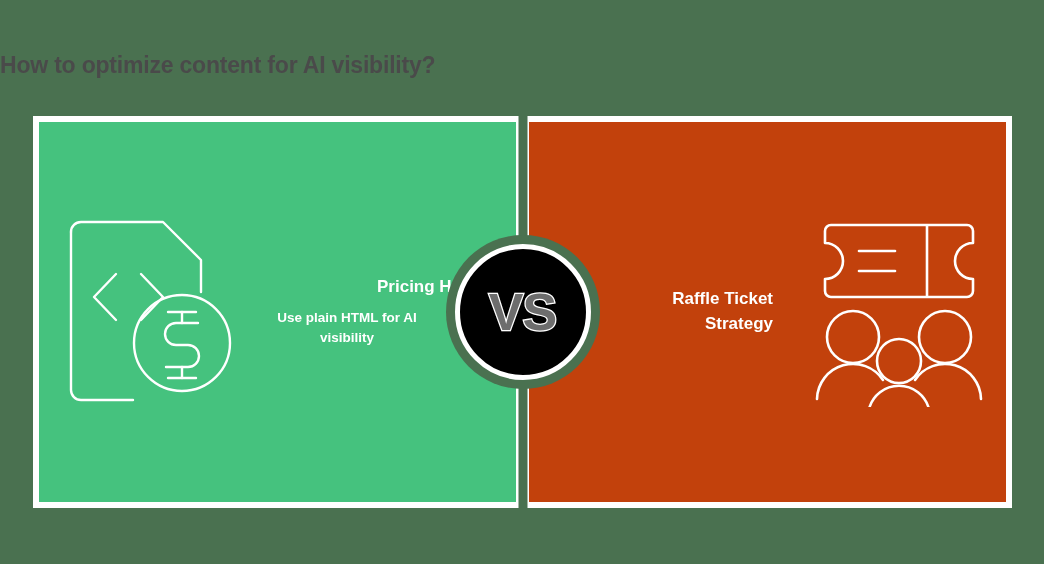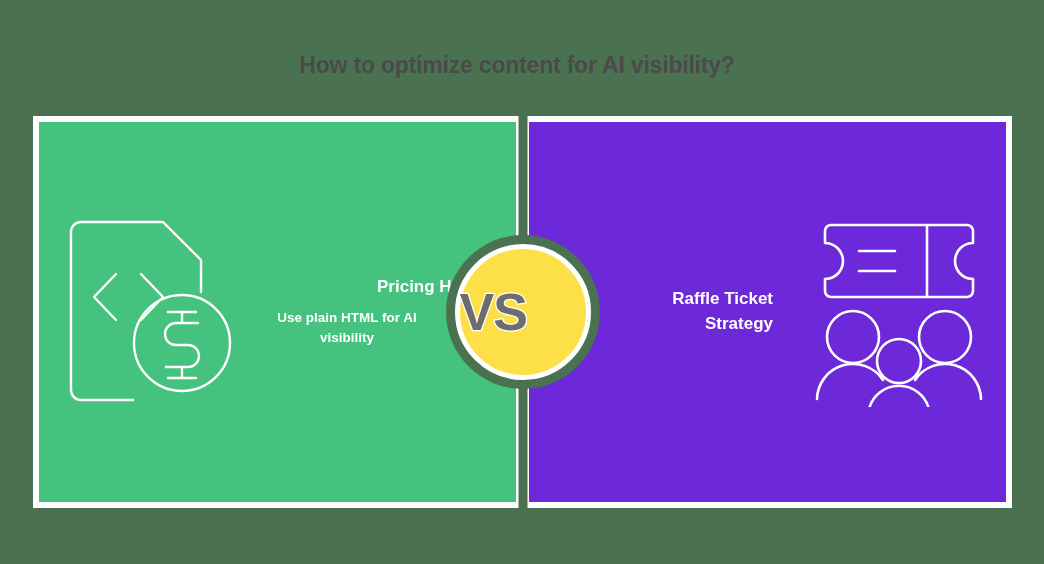--- a/index.html
+++ b/index.html
@@ -14,21 +14,21 @@
     overflow: hidden;
     position: relative;
   }
 
   
   .page-title {
     position: absolute;
     left: 0;
     top: 52px;
     width: 1034px;
-    text-align: center;
+    text-align: left;
     font-size: 23px;
     font-weight: bold;
     color: #4a4a4a;
     letter-spacing: -0.2px;
   }
 
   
   .board {
     position: absolute;
     left: 33px;
@@ -45,21 +45,21 @@
     border: 6px solid #ffffff;
   }
   .panel-left {
     left: 0;
     width: 489px;
     background: #45c27e;
   }
   .panel-right {
     right: 0;
     width: 489px;
-    background: #6d28d9;
+    background: #c2410c;
   }
 
   .panel-inner {
     position: relative;
     width: 100%;
     height: 100%;
     display: flex;
     align-items: center;
   }
   .panel-left .panel-inner { flex-direction: row; }
@@ -115,26 +115,26 @@
   }
 
   .vs-badge {
     position: absolute;
     left: 50%;
     top: 196px;
     transform: translate(-50%, -50%);
     width: 126px;
     height: 126px;
     border-radius: 50%;
-    background: #fde047;
+    background: #000000;
     border: 5px solid #ffffff;
     box-shadow: 0 0 0 9px #4a7150;
     display: flex;
     align-items: center;
-    justify-content: flex-start;
+    justify-content: center;
   }
   .vs-text {
     font-size: 52px;
     font-weight: bold;
     color: #6d6d6d;
     letter-spacing: -1px;
     -webkit-text-stroke: 2.5px #ffffff;
     paint-order: stroke fill;
     line-height: 1;
   }

